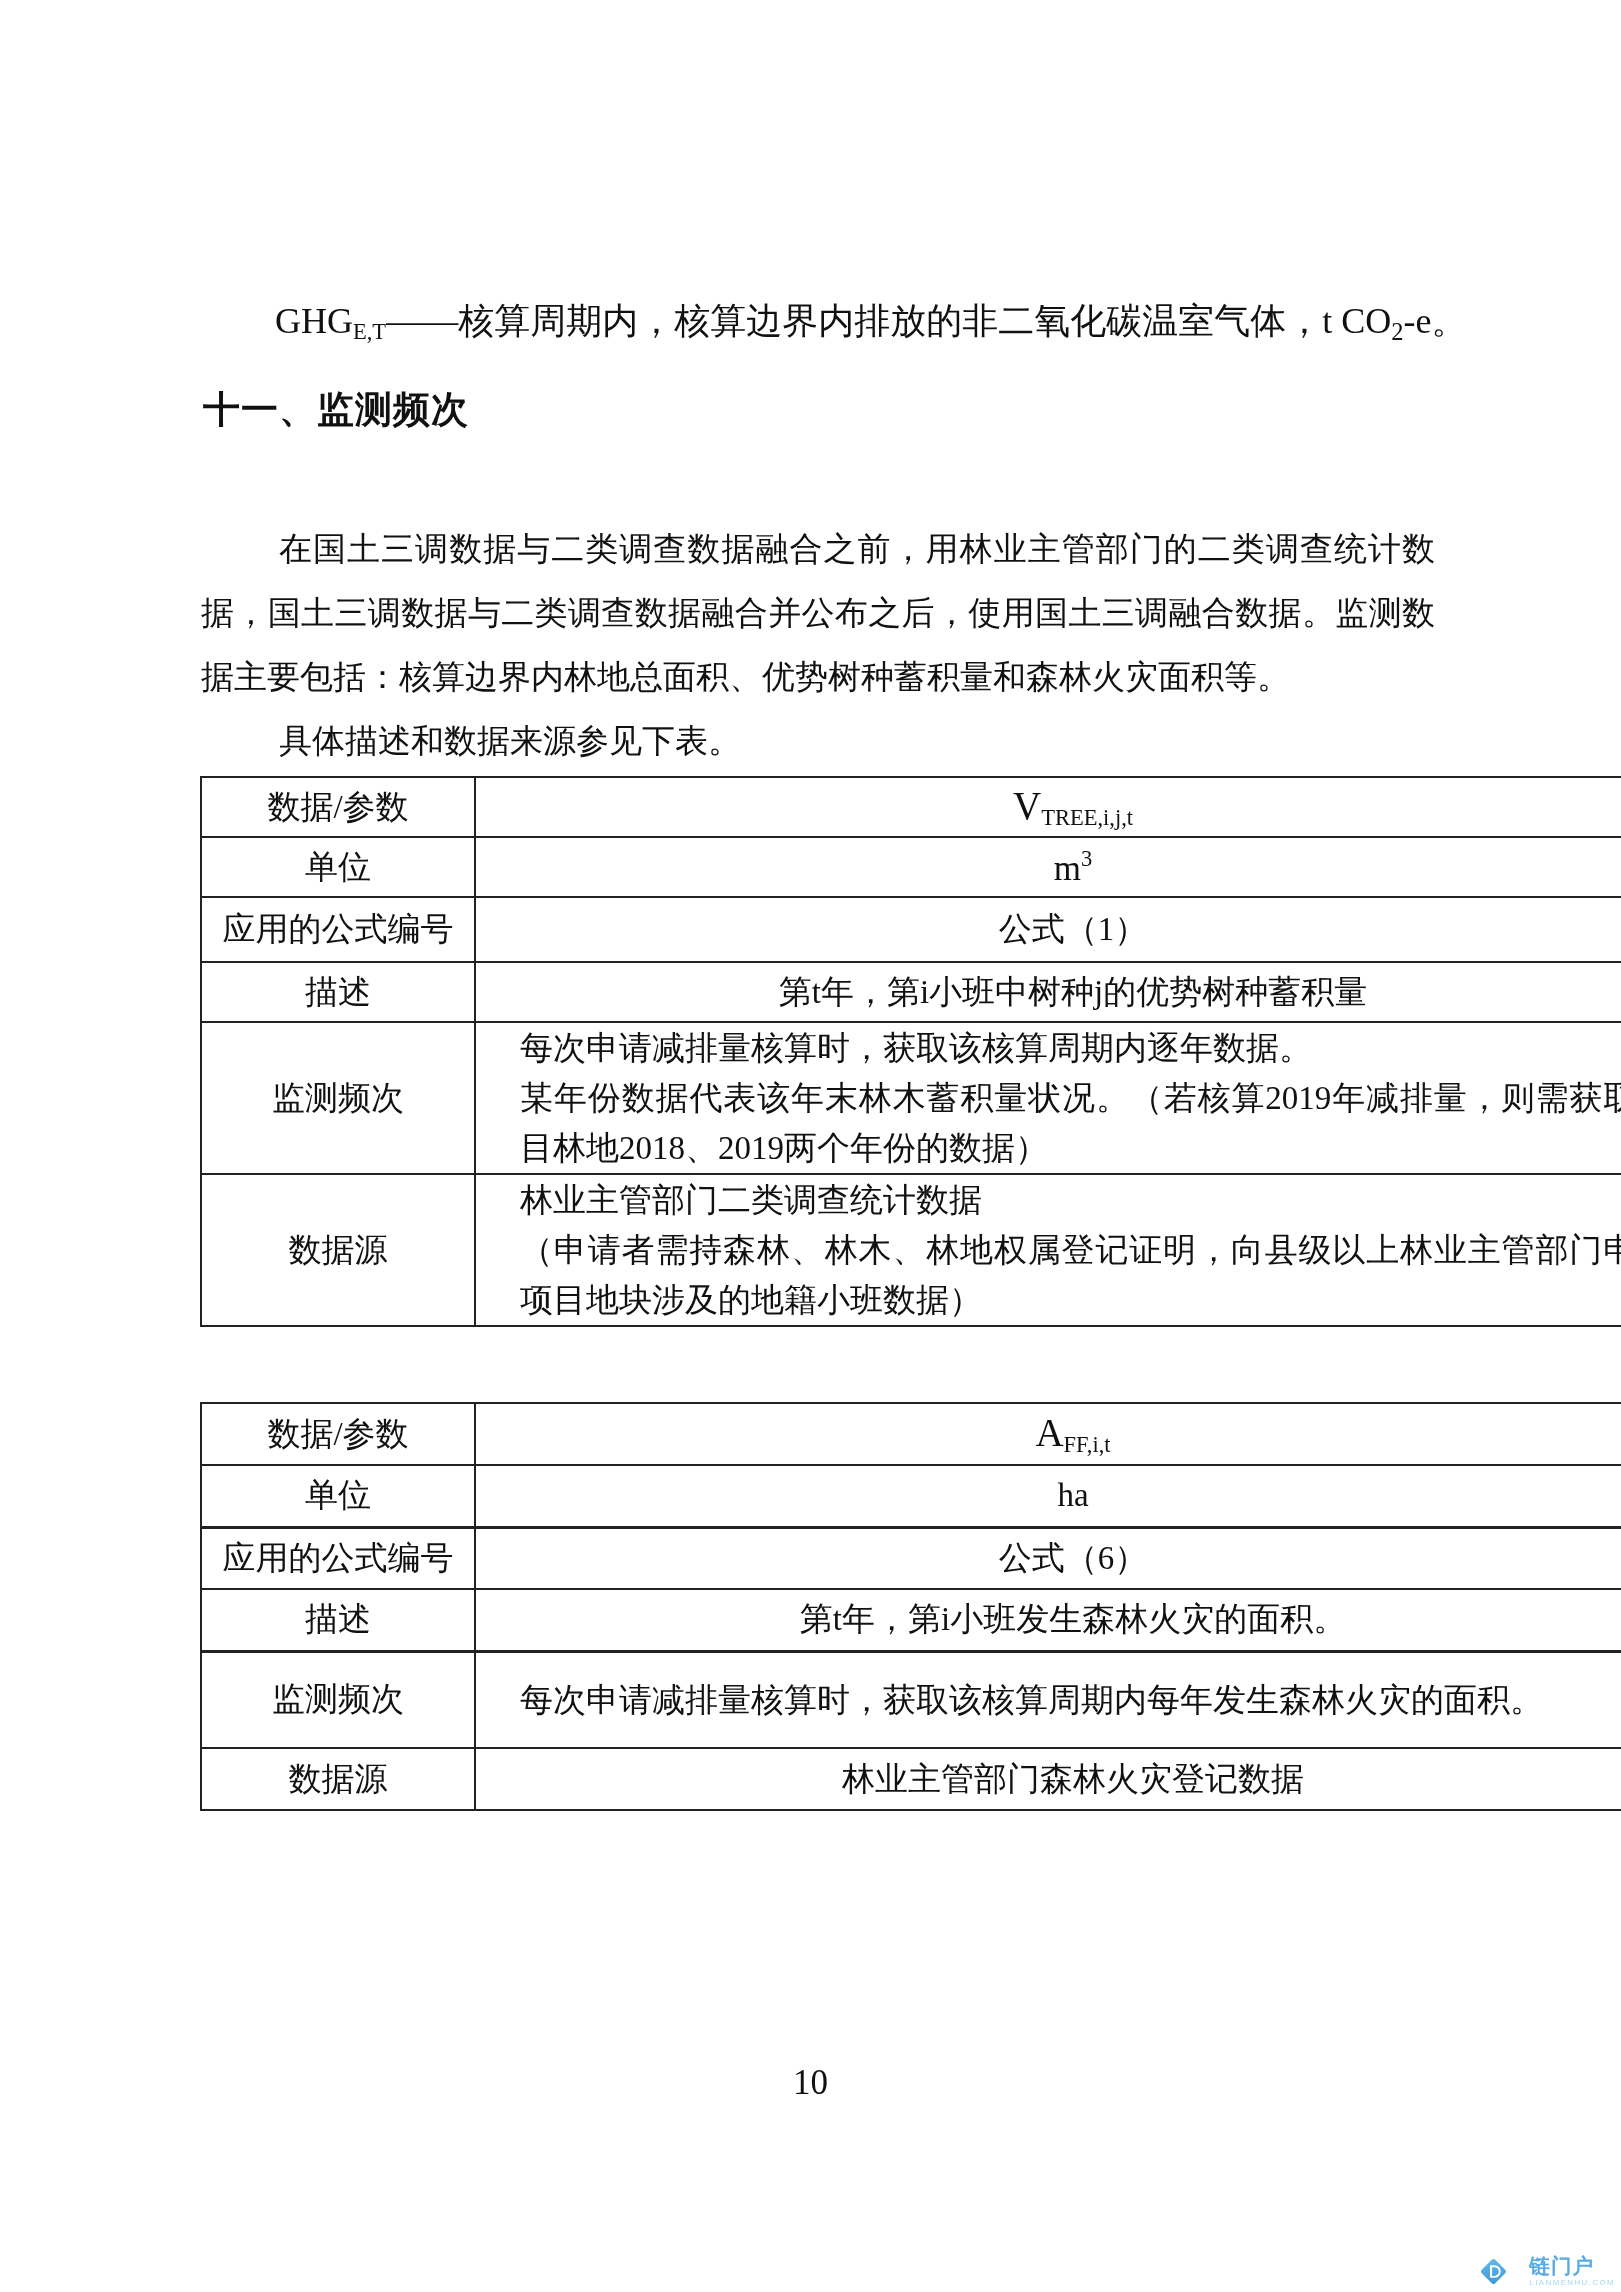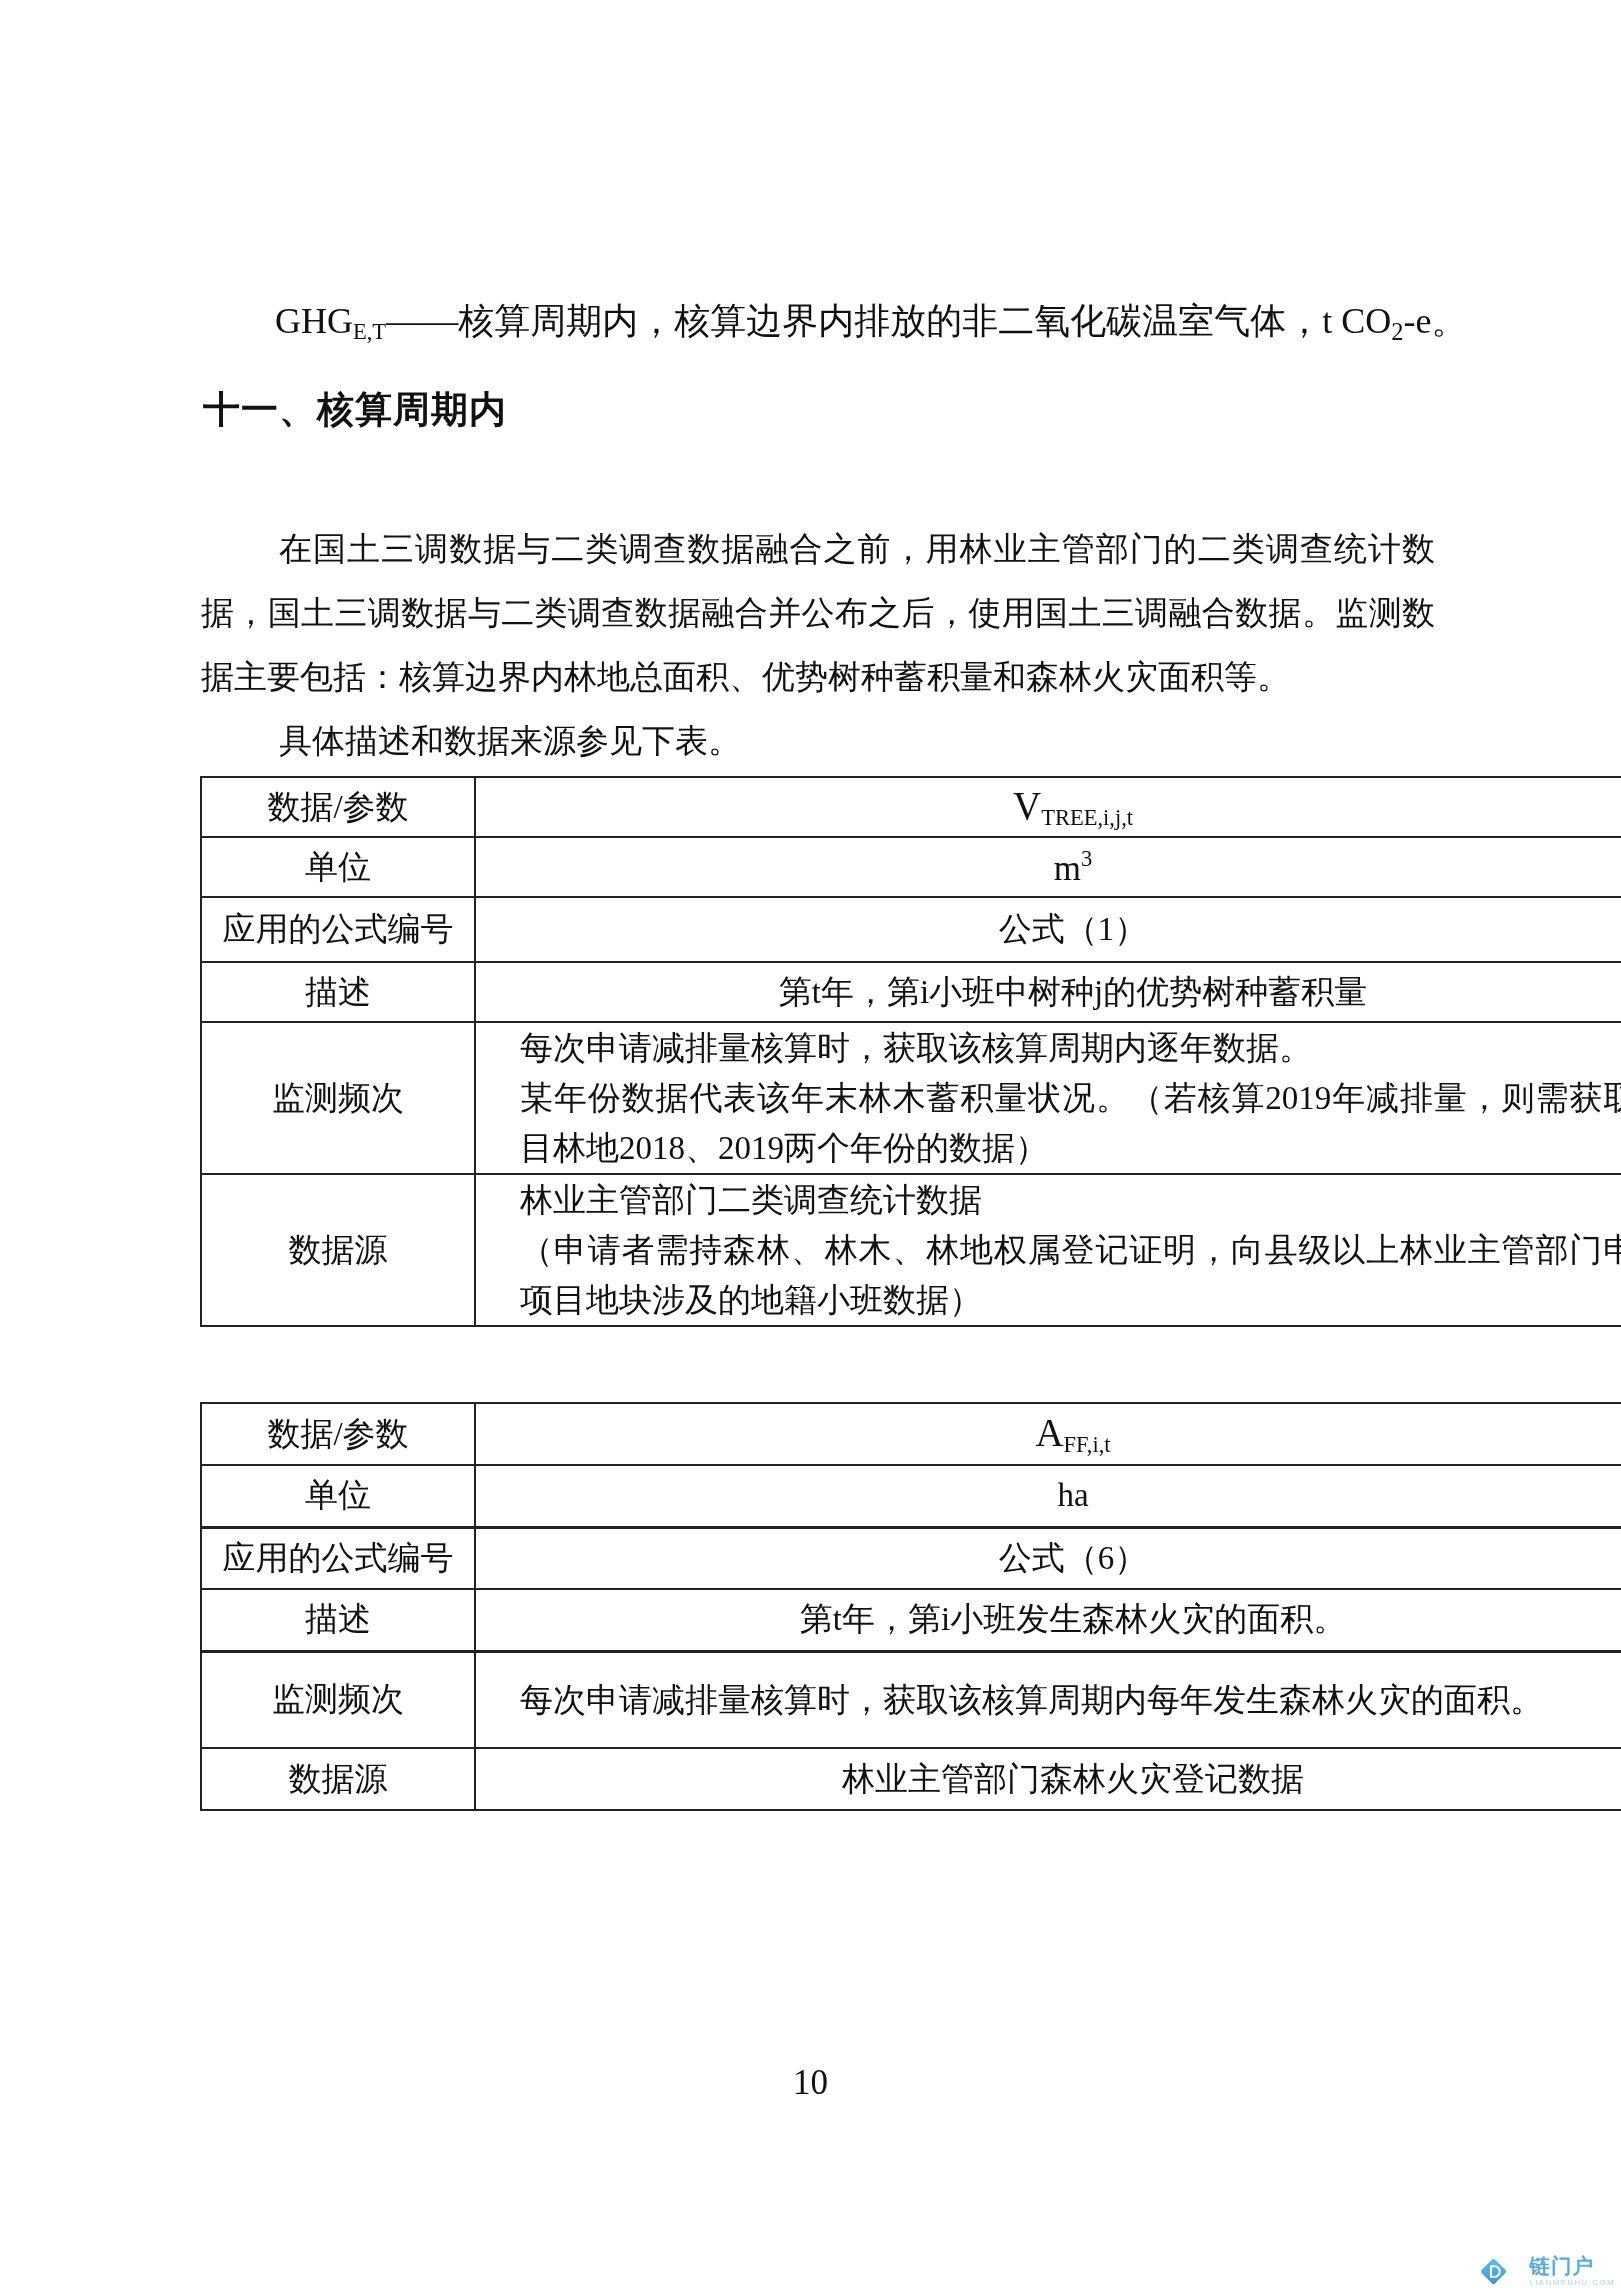--- a/index.html
+++ b/index.html
@@ -104,21 +104,21 @@
 </style>
 </head>
 <body>
 
 <div class="page">
 
   <div class="abs ghg-line">
     <span>GHG</span><span class="sub">E,T</span><span>——核算周期内，核算边界内排放的非二氧化碳温室气体，t CO</span><span class="sub2">2</span><span>-e。</span>
   </div>
 
-  <h2 class="abs section-heading">十一、核算周期内</h2>
+  <h2 class="abs section-heading">十一、监测频次</h2>
 
 
   <div class="abs para-1">在国土三调数据与二类调查数据融合之前，用林业主管部门的二类调查统计数据，国土三调数据与二类调查数据融合并公布之后，使用国土三调融合数据。监测数据主要包括：核算边界内林地总面积、优势树种蓄积量和森林火灾面积等。</div>
 
   <div class="abs para-2">具体描述和数据来源参见下表。</div>
 
   <table class="abs param-table t1">
     <tbody>
       <tr class="r65">
         <th class="col-label">数据/参数</th>

